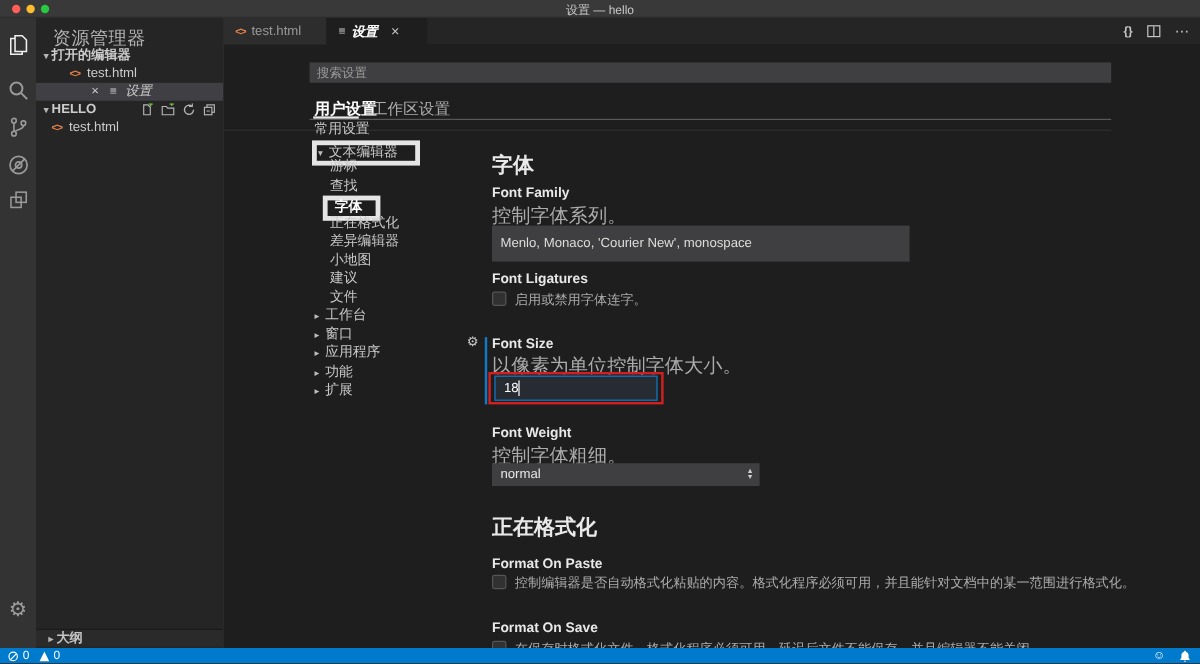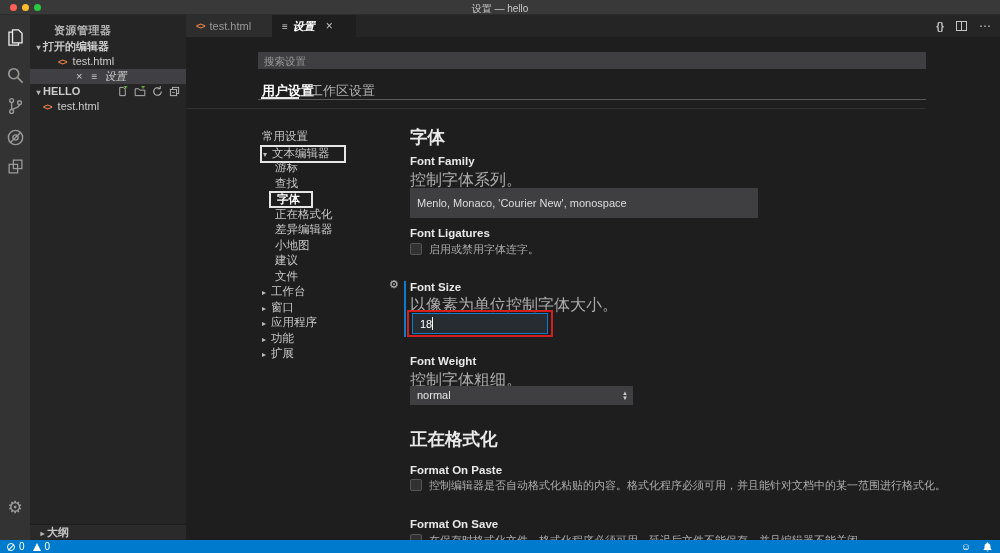--- a/index.html
+++ b/index.html
@@ -14,21 +14,21 @@
   .win-title { position:absolute; left:0; right:0; top:2px; text-align:center; font-size:10px; color:#c8c8c8; }
 
   
   .activitybar { position:absolute; left:0; top:15px; width:30px; height:525px; background:#333333; }
   .ab-item { position:absolute; left:0; width:30px; height:30px; display:flex; align-items:center; justify-content:center; }
   .ab-item svg { display:block; }
   .ab-gear { position:absolute; left:0; bottom:22px; width:30px; text-align:center; font-size:17px; color:#9d9d9d; }
 
   
   .sidebar { position:absolute; left:30px; top:15px; width:156px; height:525px; background:#252526; }
-  .sb-title { position:absolute; left:24px; top:8px; font-size:11px; color:#b3b3b3; letter-spacing:.5px;font-weight:bold; }
+  .sb-title { position:absolute; left:14px; top:8px; font-size:15px; color:#b3b3b3; letter-spacing:.5px; }
   .sb-row { position:absolute; left:0; width:156px; height:15px; line-height:15px; font-size:11px; color:#cccccc; white-space:nowrap; }
   .sb-sect { font-weight:bold; }
   .sb-arrow { display:inline-block; width:9px; font-size:8px; color:#b5b5b5; text-align:center; }
   .code-ic { color:#e8824a; font-weight:bold; font-size:9px; letter-spacing:-1px; }
   .sb-selected { background:#3f3f44;padding-left:32px; }
   .sb-close { font-size:11px; color:#cfcfcf; }
   .settings-ic { font-size:10px; color:#c5c5c5; }
   .ital { font-style:italic; }
   .sb-actions { position:absolute; right:6px; top:0; height:15px; display:flex; gap:6px; align-items:center; }
   .sb-actions svg { display:block; }
@@ -53,25 +53,25 @@
   .search-box { position:absolute; left:72px; top:15px; width:668px; height:17px; background:#3f3f41; border:none; color:#cccccc; font-size:10.5px; padding:0 6px; font-family:"Liberation Sans",sans-serif; outline:none; }
   .search-box::placeholder { color:#9a9a9a; }
   .scope-tab { position:absolute; top:45px; font-size:13px; }
   .scope-user { left:76px; color:#ffffff; font-weight:bold; }
   .scope-ws { left:124px; color:#b0b0b0; }
   .scope-underline { position:absolute; left:75px; top:60px; width:38px; height:2px; background:#e7e7e7; }
   .hdr-divider { position:absolute; left:72px; top:62px; width:668px; height:1px; background:#585858; }
   .sub-divider { position:absolute; left:0; top:71px; width:740px; height:1px; background:#303031; }
 
   
-  .toc { position:absolute; left:72px; top:92px; width:150px; }
+  .toc { position:absolute; left:72px; top:64px; width:150px; }
   .toc-row { height:15.5px; line-height:15.5px; font-size:11.5px; color:#c8c8c8; white-space:nowrap; padding-left:4px; }
   .toc-row .toc-arrow { display:inline-block; width:9px; font-size:8px; color:#bdbdbd; }
   .toc-row.l1 { padding-left:17px; }
-  .hl-box { border:2px solid #e5e5e5; display:inline-block; line-height:13px; }
+  .hl-box { border:4px solid #e5e5e5; display:inline-block; line-height:13px; }
   .hl-editor { padding:0 14px 0 1px; margin-left:-2px; }
   .hl-font { padding:0 11px 0 6px; margin-left:-6px; font-weight:bold; color:#fff; }
 
   
   .main-col { position:absolute; left:224px; top:0; width:560px; height:503px; }
   .h1 { position:absolute; left:0; font-size:17.5px; font-weight:bold; color:#e9e9e9; }
   .s-label { position:absolute; left:0; font-size:11.5px; font-weight:bold; color:#e8e8e8; }
   .s-desc { position:absolute; left:0; font-size:16px; color:#acacac; white-space:nowrap; }
   .s-input { position:absolute; background:#3f3f41; border:none; outline:none; color:#dddddd; font-size:11px; padding:0 7px; font-family:"Liberation Sans",sans-serif; }
   .ff-input { left:0; top:151px; width:348px; height:30px; }

